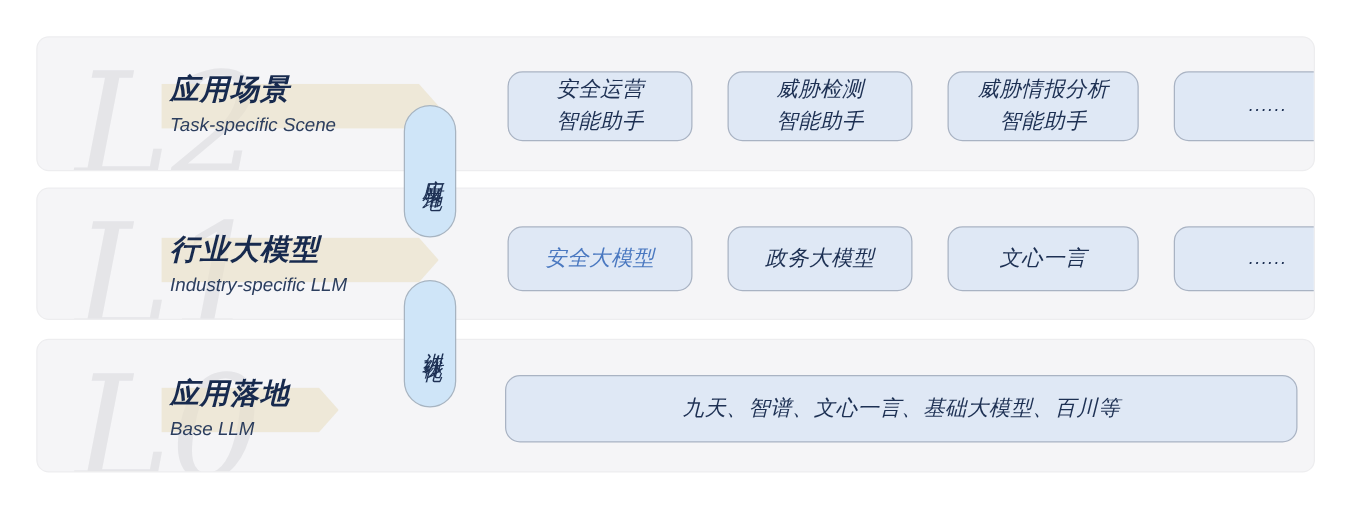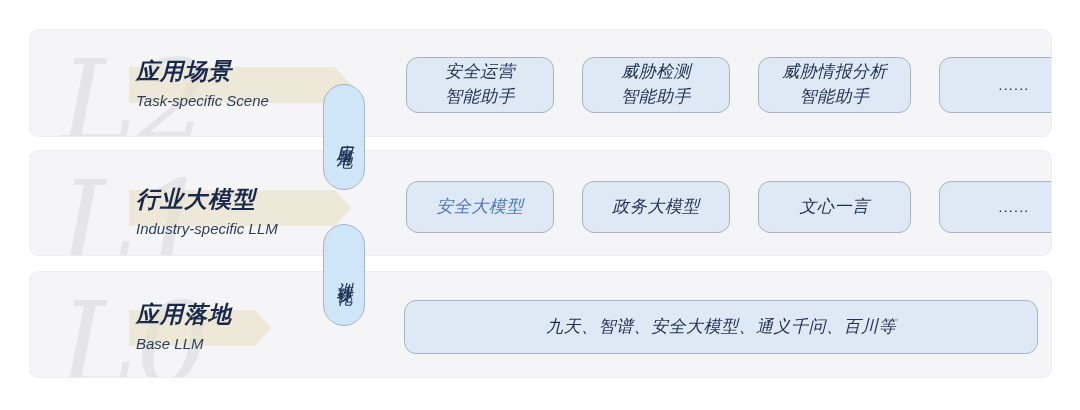--- a/index.html
+++ b/index.html
@@ -97,20 +97,20 @@
   </div>
 
   <div class="layer layer-l0">
     <div class="watermark">L0</div>
     <div class="arrow"></div>
     <div class="titlegroup">
       <div class="title">应用落地</div>
       <div class="subtitle">Base LLM</div>
     </div>
     <div class="boxes">
-      <div class="box wide">九天、智谱、安全大模型、通义千问、百川等</div>
+      <div class="box wide">九天、智谱、文心一言、基础大模型、百川等</div>
     </div>
   </div>
 
   <div class="pill pill-deploy">应用落地</div>
   <div class="pill pill-train">训练优化</div>
 
 </div>
 
 </body></html>

